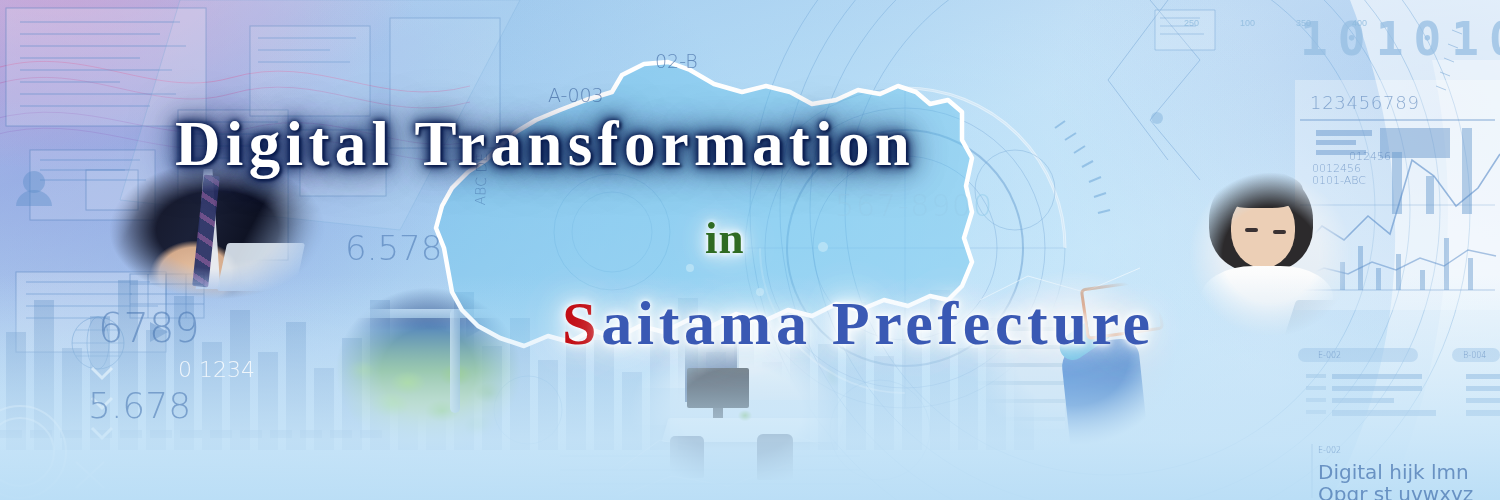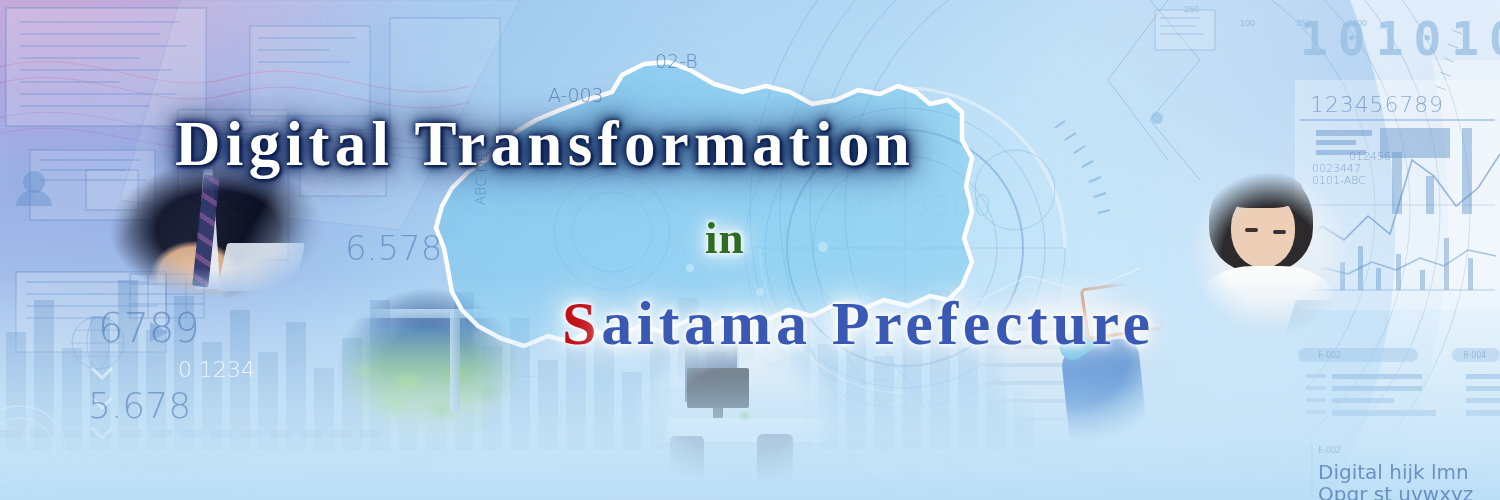--- a/index.html
+++ b/index.html
@@ -453,38 +453,38 @@
              L586,100 Z" fill="rgba(104,196,235,.42)" stroke="#ffffff" stroke-width="4.5" stroke-linejoin="round" stroke-linecap="round"></path>
   </svg>
 
   <div class="layer" id="wash-bottom"></div>
 
   <div class="layer" id="overlay-numbers">
     <span class="num" style="left:345px;top:228px;font-size:34px;">6.578</span>
     <span class="num" style="left:98px;top:305px;font-size:40px;">6789</span>
     <span class="num" style="left:88px;top:385px;font-size:36px;">5.678</span>
     <span class="num" style="left:178px;top:357px;font-size:22px;color:rgba(255,255,255,.8);">0 1234</span>
-    <span class="num" style="left:1310px;top:92px;font-size:22px;letter-spacing:.04em;">123456789</span>
+    <span class="num" style="left:1310px;top:92px;font-size:18px;letter-spacing:.04em;">123456789</span>
     <span class="num" style="left:1312px;top:150px;font-size:11px;margin-left:37px;">012456</span>
-    <span class="num" style="left:1312px;top:162px;font-size:11px;">0023447</span>
+    <span class="num" style="left:1312px;top:162px;font-size:11px;">0012456</span>
     <span class="num" style="left:1312px;top:174px;font-size:11px;">0101-ABC</span>
     <span class="num" style="left:655px;top:50px;font-size:19px;color:rgba(55,95,155,.62);">02-B</span>
     <span class="num" style="left:548px;top:84px;font-size:19px;color:rgba(55,95,155,.62);">A-003</span>
     <span class="num" style="left:472px;top:205px;font-size:14px;color:rgba(60,105,165,.5);transform:rotate(-88deg);transform-origin:left top;">ABC DE</span>
     <span class="num" style="left:835px;top:188px;font-size:30px;color:rgba(150,205,235,.6);letter-spacing:.06em;">567-8900</span>
     <span class="num" style="left:1318px;top:351px;font-size:8px;">E-002</span>
     <span class="num" style="left:1463px;top:351px;font-size:8px;">B-004</span>
     <span class="num" style="left:1318px;top:446px;font-size:8px;">E-002</span>
 
     <span class="binary" style="left:1300px;top:12px;font-size:46px;">1010101</span>
 
     <span style="position:absolute;left:1318px;top:460px;font-size:20px;color:rgba(70,115,175,.72);font-family:'DejaVu Sans',sans-serif;">Digital hijk lmn</span>
     <span style="position:absolute;left:1318px;top:482px;font-size:20px;color:rgba(70,115,175,.72);font-family:'DejaVu Sans',sans-serif;">Opqr st uvwxyz</span>
 
-    <span style="position:absolute;left:1184px;top:4px;font-size:9px;color:rgba(140,185,220,.8);">250</span>
+    <span style="position:absolute;left:1184px;top:18px;font-size:9px;color:rgba(140,185,220,.8);">250</span>
     <span style="position:absolute;left:1240px;top:18px;font-size:9px;color:rgba(140,185,220,.8);">100</span>
     <span style="position:absolute;left:1296px;top:18px;font-size:9px;color:rgba(140,185,220,.8);">350</span>
     <span style="position:absolute;left:1352px;top:18px;font-size:9px;color:rgba(140,185,220,.8);">400</span>
   </div>
 
   <div id="headline">
     <div class="tline" id="title-main">Digital Transformation</div>
     <div class="tline" id="title-in">in</div>
     <div class="tline" id="title-sub"><span class="initial">S</span><span>aitama Prefecture</span></div>
   </div>

